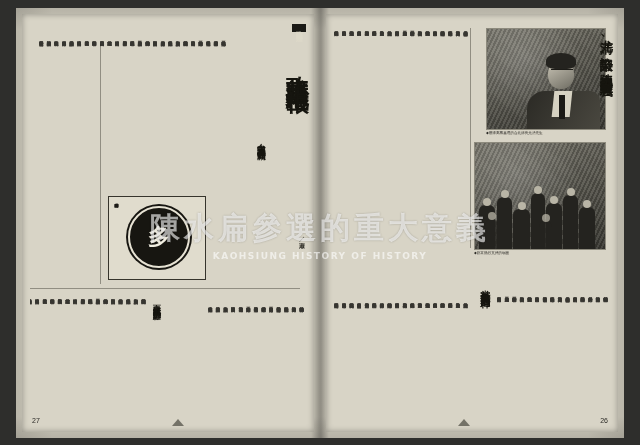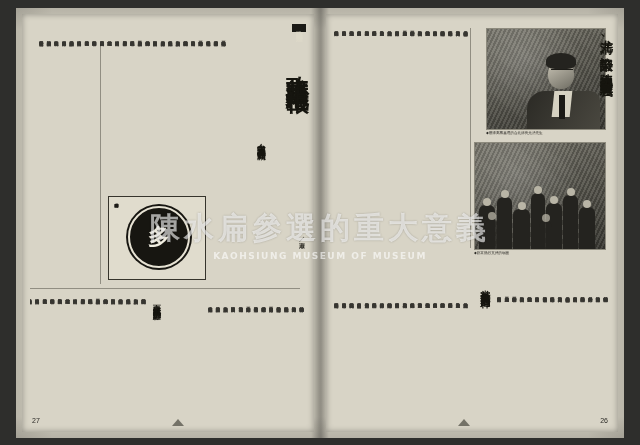--- a/index.html
+++ b/index.html
@@ -360,16 +360,16 @@
         <div class="line">最後在幾經折衝之後達成合作協議共同推舉人選</div>
         <div class="line">這種合縱連橫的作法在地方議會中屢見不鮮</div>
       </div>
 
       <div class="pagenum" style="left:10px;">27</div>
       <div class="tri" style="left:150px;"></div>
     </div>
 
     <div class="watermark">
       <div class="wm-cn">陳水扁參選的重大意義</div>
-      <div class="wm-en">KAOHSIUNG MUSEUM OF MUSEUM</div>
+      <div class="wm-en">KAOHSIUNG HISTORY OF HISTORY</div>
     </div>
   </div>
 </div>
 
 </body></html>

